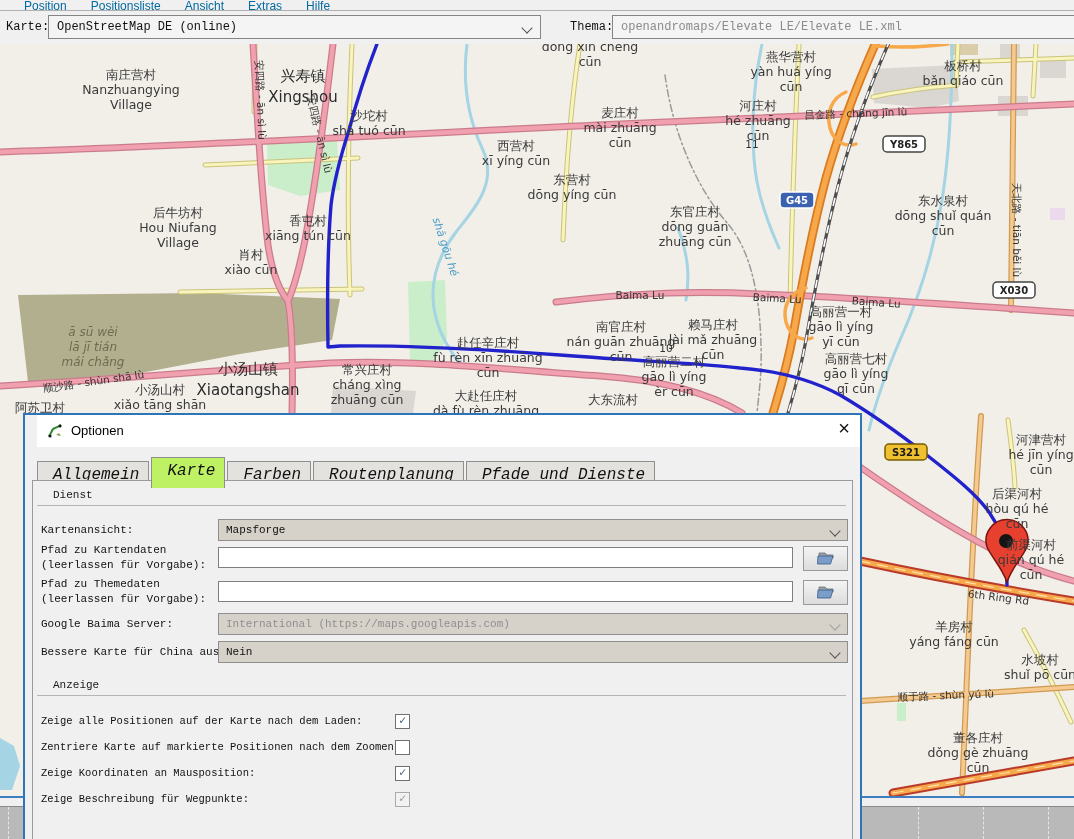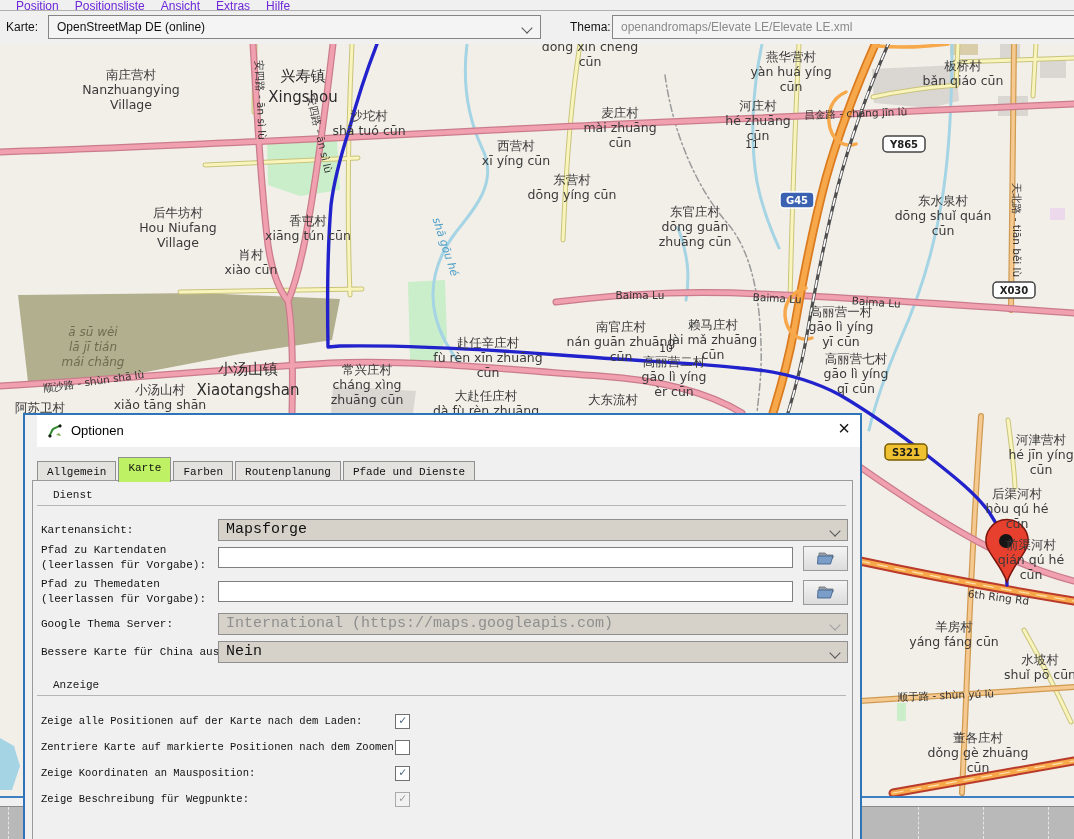--- a/index.html
+++ b/index.html
@@ -1,24 +1,24 @@
 <!DOCTYPE html>
 <html><head>
 <meta charset="utf-8">
 <style>
   html,body{margin:0;padding:0}
   body{width:1074px;height:839px;position:relative;overflow:hidden;background:#f0f0f0;
        font-family:"Liberation Sans",sans-serif;}
   
   #menubar{position:absolute;left:0;top:0;width:1074px;height:10px;background:#f0f0f0;
            overflow:hidden;border-bottom:1px solid #b0b0b0;white-space:nowrap;}
-  .menu-item{display:inline-block;font-size:12px;color:#6d28d9;margin-left:16px;position:relative;top:-4px;}
+  .menu-item{display:inline-block;font-size:12px;color:#0369a1;margin-left:24px;position:relative;top:-4px;}
   
   #toolbar{position:absolute;left:0;top:11px;width:978px;height:33px;background:#f0f0f0;
-           border-bottom:1px solid #9a9a9a;font-family:Liberation Sans, sans-serif;}
+           border-bottom:1px solid #9a9a9a;font-family:Liberation Mono, monospace;}
   .tb-label{position:absolute;top:9px;font-size:12px;color:#111;}
   .tb-combo{position:absolute;top:4px;height:24px;background:#f4f4f4;border:1px solid #858585;
             box-sizing:border-box;font-size:12px;color:#111;line-height:22px;padding-left:8px;overflow:hidden;}
   .chev{position:absolute;right:9px;top:8px;width:7px;height:7px;border-right:1.5px solid #555;
         border-bottom:1.5px solid #555;transform:rotate(45deg);}
   #theme-field{color:#8a8a8a;}
   
   #map{position:absolute;left:0;top:44px;width:1074px;height:754px;background:#f2efe9;
        border-bottom:2px solid #3f7fc1;box-sizing:border-box;overflow:hidden;}
   svg text{font-family:"DejaVu Sans","Liberation Sans",sans-serif;}
@@ -36,30 +36,30 @@
   #dialog{position:absolute;left:23px;top:413px;width:839px;height:430px;background:#f0f0f0;
           border:2px solid #2d74b9;box-sizing:border-box;z-index:10;
           font-family:"Liberation Mono","DejaVu Sans Mono",monospace;}
   #dlg-titlebar{position:absolute;left:12px;top:0;right:0;height:32px;background:#fff;}
   #dlg-title{position:absolute;left:34px;top:8px;font-family:"Liberation Sans",sans-serif;
              font-size:13px;color:#000;}
   #dlg-icon{position:absolute;left:10px;top:8px;width:16px;height:16px;}
   #dlg-close{position:absolute;right:10px;top:2px;font-size:20px;font-weight:300;color:#111;
              font-family:"Liberation Sans",sans-serif;cursor:default;}
   #tabs{position:absolute;left:12px;top:44px;height:23px;}
-  .tab{display:inline-block;font-size:11px;color:#111;background:#e4e2de;border:1px solid #8f8f8f;
-       border-bottom:none;padding:4px 9px 3px 9px;margin-right:2px;position:relative;top:2px;}
+  .tab{display:inline-block;font-size:16px;color:#111;background:#e4e2de;border:1px solid #8f8f8f;
+       border-bottom:none;padding:4px 9px 3px 15px;margin-right:2px;position:relative;top:2px;font-style:italic;}
   .tab.active{background:#bef264;top:-2px;padding-bottom:8px;z-index:3;}
   #dlg-content{position:absolute;left:7px;top:65px;right:7px;bottom:0;background:#f0f0f0;
                border:1px solid #9a9a9a;border-bottom:none;}
   .sec-title{position:absolute;left:8px;font-size:11px;color:#1a1a1a;margin-left:12px;}
   .sec-rule{position:absolute;left:4px;right:6px;border-bottom:1px solid #b5b5b5;}
   .fld-label{position:absolute;left:8px;font-size:11px;color:#111;white-space:nowrap;line-height:15px;}
   .combo{position:absolute;left:185px;width:630px;height:22px;background:#d6d2ca;border:1px solid #8f8f8f;
-         box-sizing:border-box;font-size:15px;color:#111;line-height:20px;padding-left:7px;}
+         box-sizing:border-box;font-size:11px;color:#111;line-height:20px;padding-left:7px;}
   .combo.disabled{color:#8f8f8f;}
   .combo .chev{right:8px;top:7px;border-color:#555;}
   .combo.disabled .chev{border-color:#a0a0a0;}
   .txt-field{position:absolute;left:185px;width:575px;height:21px;background:#fff;border:1px solid #7f7f7f;
              box-sizing:border-box;font-size:11px;font-family:inherit;padding:0 4px;color:#111;}
   .folder-btn{position:absolute;left:770px;width:45px;height:25px;background:linear-gradient(#f4f4f4,#dcdcdc);
               border:1px solid #9a9a9a;box-sizing:border-box;text-align:center;padding-top:3px;}
   .cb-row-label{position:absolute;left:8px;font-size:10.5px;color:#111;white-space:nowrap;}
   .cb{position:absolute;left:362px;width:13px;height:13px;background:#fff;border:1px solid #707070;
       box-sizing:content-box;font-size:12px;line-height:12px;text-align:center;color:#44607c;}
@@ -301,21 +301,21 @@
       <span>(leerlassen für Vorgabe):</span>
     </div>
     <input class="txt-field" style="top: 100px;" value="">
     <div class="folder-btn" style="top:99px">
       <svg width="18" height="15" viewBox="0 0 18 15">
         <path d="M2,3 h6 l2,2 h6 v3 h-14 z" fill="#9aa0a8" stroke="#6a6f76" stroke-width="0.8"></path>
         <path d="M1,6 h15 l-2.5,8 h-13 z" fill="#7a9ec7" stroke="#44658f" stroke-width="0.9"></path>
       </svg>
     </div>
 
-    <div class="fld-label" style="top:136px">Google Thema Server:</div>
+    <div class="fld-label" style="top:136px">Google Baima Server:</div>
     <div class="combo disabled" style="top:132px">
       <span>International (https://maps.googleapis.com)</span>
       <span class="chev"></span>
     </div>
 
     <div class="fld-label" style="top:164px">Bessere Karte für China aus:</div>
     <div class="combo" style="top:160px">
       <span>Nein</span>
       <span class="chev"></span>
     </div>

